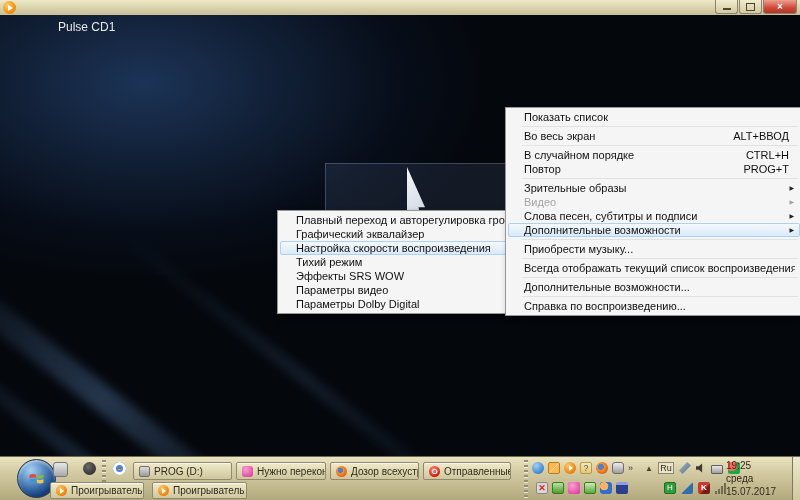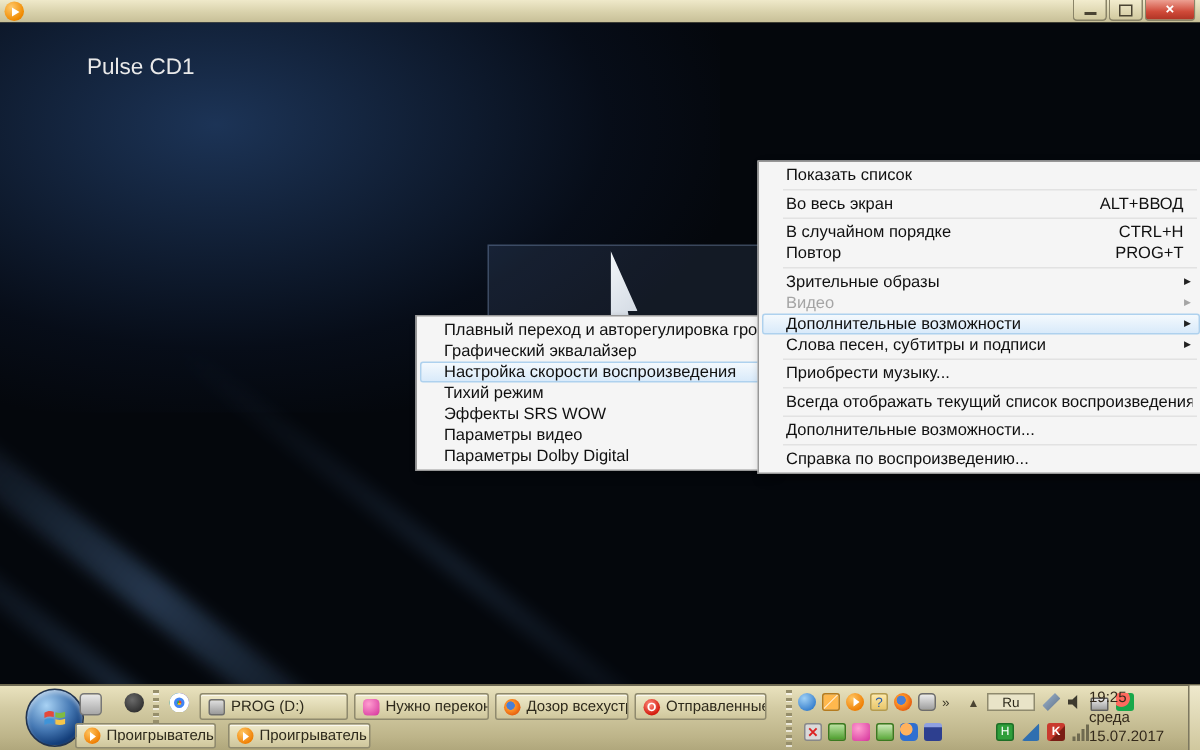--- a/index.html
+++ b/index.html
@@ -25,21 +25,21 @@
 
   
   .content{position:absolute;left:0;top:15px;width:800px;height:441px;background:#04070c;overflow:hidden;}
   .glow{position:absolute;left:-80px;top:-60px;width:560px;height:320px;
     background:radial-gradient(ellipse at 40% 40%,rgba(52,96,160,.50),rgba(20,40,80,.18) 55%,transparent 75%);}
   .ray{position:absolute;background:linear-gradient(90deg,transparent,rgba(110,160,220,.30),transparent);
     filter:blur(5px);transform:rotate(38deg);transform-origin:left top;}
   .ray.r1{left:-60px;top:240px;width:430px;height:26px;}
   .ray.r2{left:-90px;top:300px;width:520px;height:16px;opacity:.7;}
   .ray.r3{left:120px;top:210px;width:480px;height:14px;opacity:.45;}
-  .media-title{position:absolute;left:22px;top:21px;color:#e9e9e9;font-size:15px;padding-left:36px;}
+  .media-title{position:absolute;left:22px;top:5px;color:#e9e9e9;font-size:12px;padding-left:36px;}
   .artpanel{position:absolute;left:325px;top:148px;width:193px;height:95px;
     background:rgba(125,155,205,.13);border:1px solid rgba(160,190,235,.28);}
   .bigcursor{position:absolute;left:407px;top:152px;width:36px;height:72px;
     background:linear-gradient(135deg,#f4f7fa,#b9c4d2);
     clip-path:polygon(0 0,0 78%,23% 60%,33% 92%,44% 88%,32% 56%,50% 56%);
     filter:drop-shadow(2px 2px 2px rgba(0,0,0,.55));}
 
   
   .menu{position:absolute;background:#f5f5f5;border:1px solid #979797;
     box-shadow:3px 3px 6px rgba(0,0,0,.45);padding:2px;font-size:11px;color:#101010;z-index:20;}
@@ -74,21 +74,21 @@
     display:flex;align-items:center;justify-content:center;color:#fff;font-size:8px;font-weight:bold;}
   .ic-wmp{border-radius:50%;background:radial-gradient(circle at 35% 30%,#ffc561,#ef7d00 75%);
     display:flex;align-items:center;justify-content:center;}
   .ic-wmp i{display:block;width:0;height:0;border-left:4px solid #fff;
     border-top:3px solid transparent;border-bottom:3px solid transparent;margin-left:1px;}
   .ql{position:absolute;width:13px;height:13px;border-radius:3px;}
   .sm{width:12px;height:12px;border-radius:2px;flex:0 0 auto;}
   .iconrow{position:absolute;display:flex;gap:4px;align-items:center;}
   .ovf{font-size:9px;color:#3c3828;}
   .tri{font-size:8px;color:#4a4433;}
-  .ruBox{width:32px;height:12px;background:#e9e4c8;border:1px solid #8f8a6e;font-size:9px;
+  .ruBox{width:16px;height:12px;background:#e9e4c8;border:1px solid #8f8a6e;font-size:9px;
     color:#2e2a1c;display:flex;align-items:center;justify-content:center;box-sizing:border-box;}
   .spk{width:10px;height:11px;background:#3d3a2e;
     clip-path:polygon(0 35%,30% 35%,62% 8%,62% 92%,30% 65%,0 65%);}
   .prn{width:12px;height:9px;background:linear-gradient(#e8e8e8,#9f9f9f);border:1px solid #5f5f5f;
     border-radius:1px;box-sizing:border-box;margin-top:2px;}
   .bars{display:flex;align-items:flex-end;gap:1px;height:11px;}
   .bars b{width:2px;background:#6f6a50;display:block;}
   .clock{position:absolute;right:12px;top:2px;width:62px;text-align:left;color:#33291b;
     font-size:10px;line-height:13px;}
   .showdesk{position:absolute;right:0;top:0;width:8px;height:44px;
@@ -168,26 +168,26 @@
     </div>
     <div class="sep"></div>
     <div class="mi">
       <span class="lab">Зрительные образы</span>
       <span class="arr">▶</span>
     </div>
     <div class="mi dis">
       <span class="lab">Видео</span>
       <span class="arr">▶</span>
     </div>
+    <div class="mi">
+      <span class="lab">Слова песен, субтитры и подписи</span>
+      <span class="arr">▶</span>
+    </div>
     <div class="mi hl">
       <span class="lab">Дополнительные возможности</span>
-      <span class="arr">▶</span>
-    </div>
-    <div class="mi">
-      <span class="lab">Слова песен, субтитры и подписи</span>
       <span class="arr">▶</span>
     </div>
     <div class="sep"></div>
     <div class="mi">
         <span class="lab">Приобрести музыку...</span>
       </div>
     <div class="sep"></div>
     <div class="mi">
         <span class="lab">Всегда отображать текущий список воспроизведения сверху</span>
       </div>

